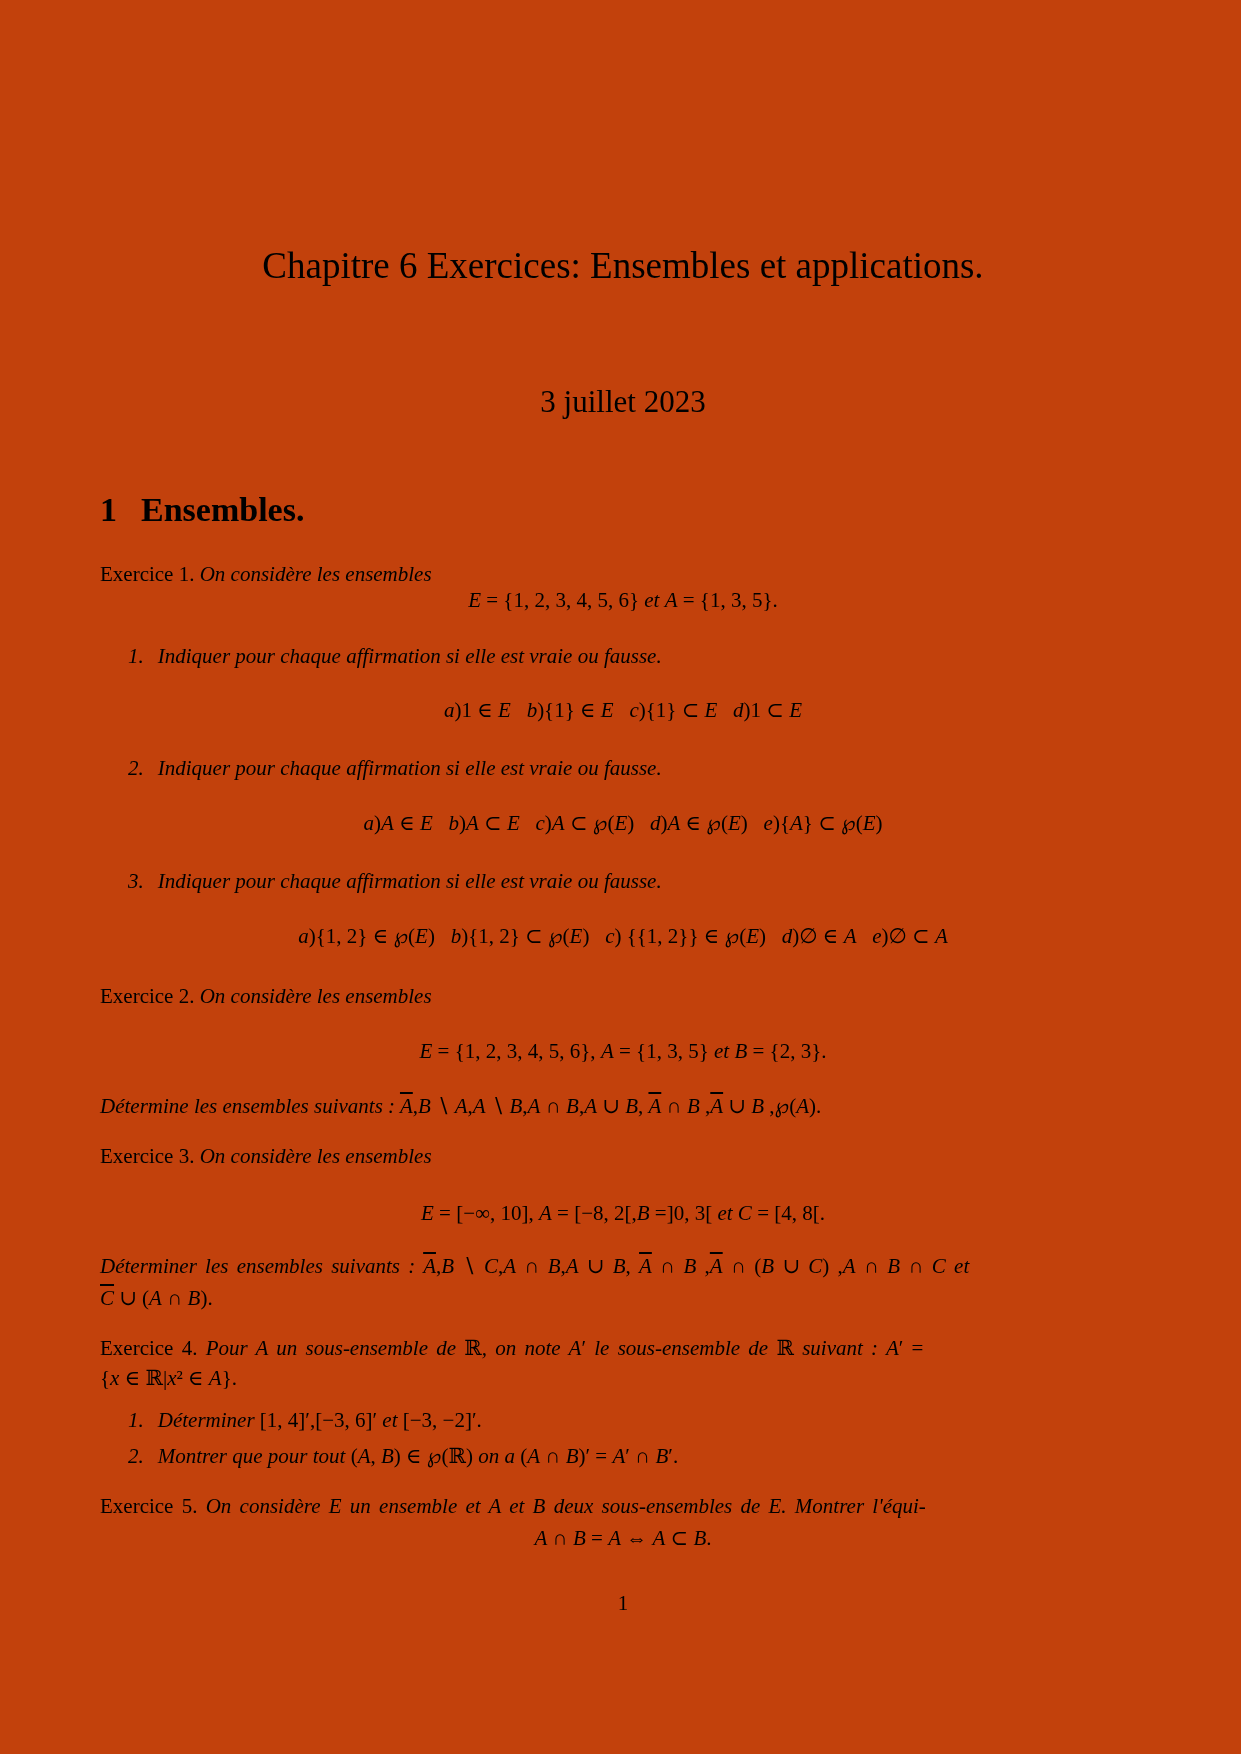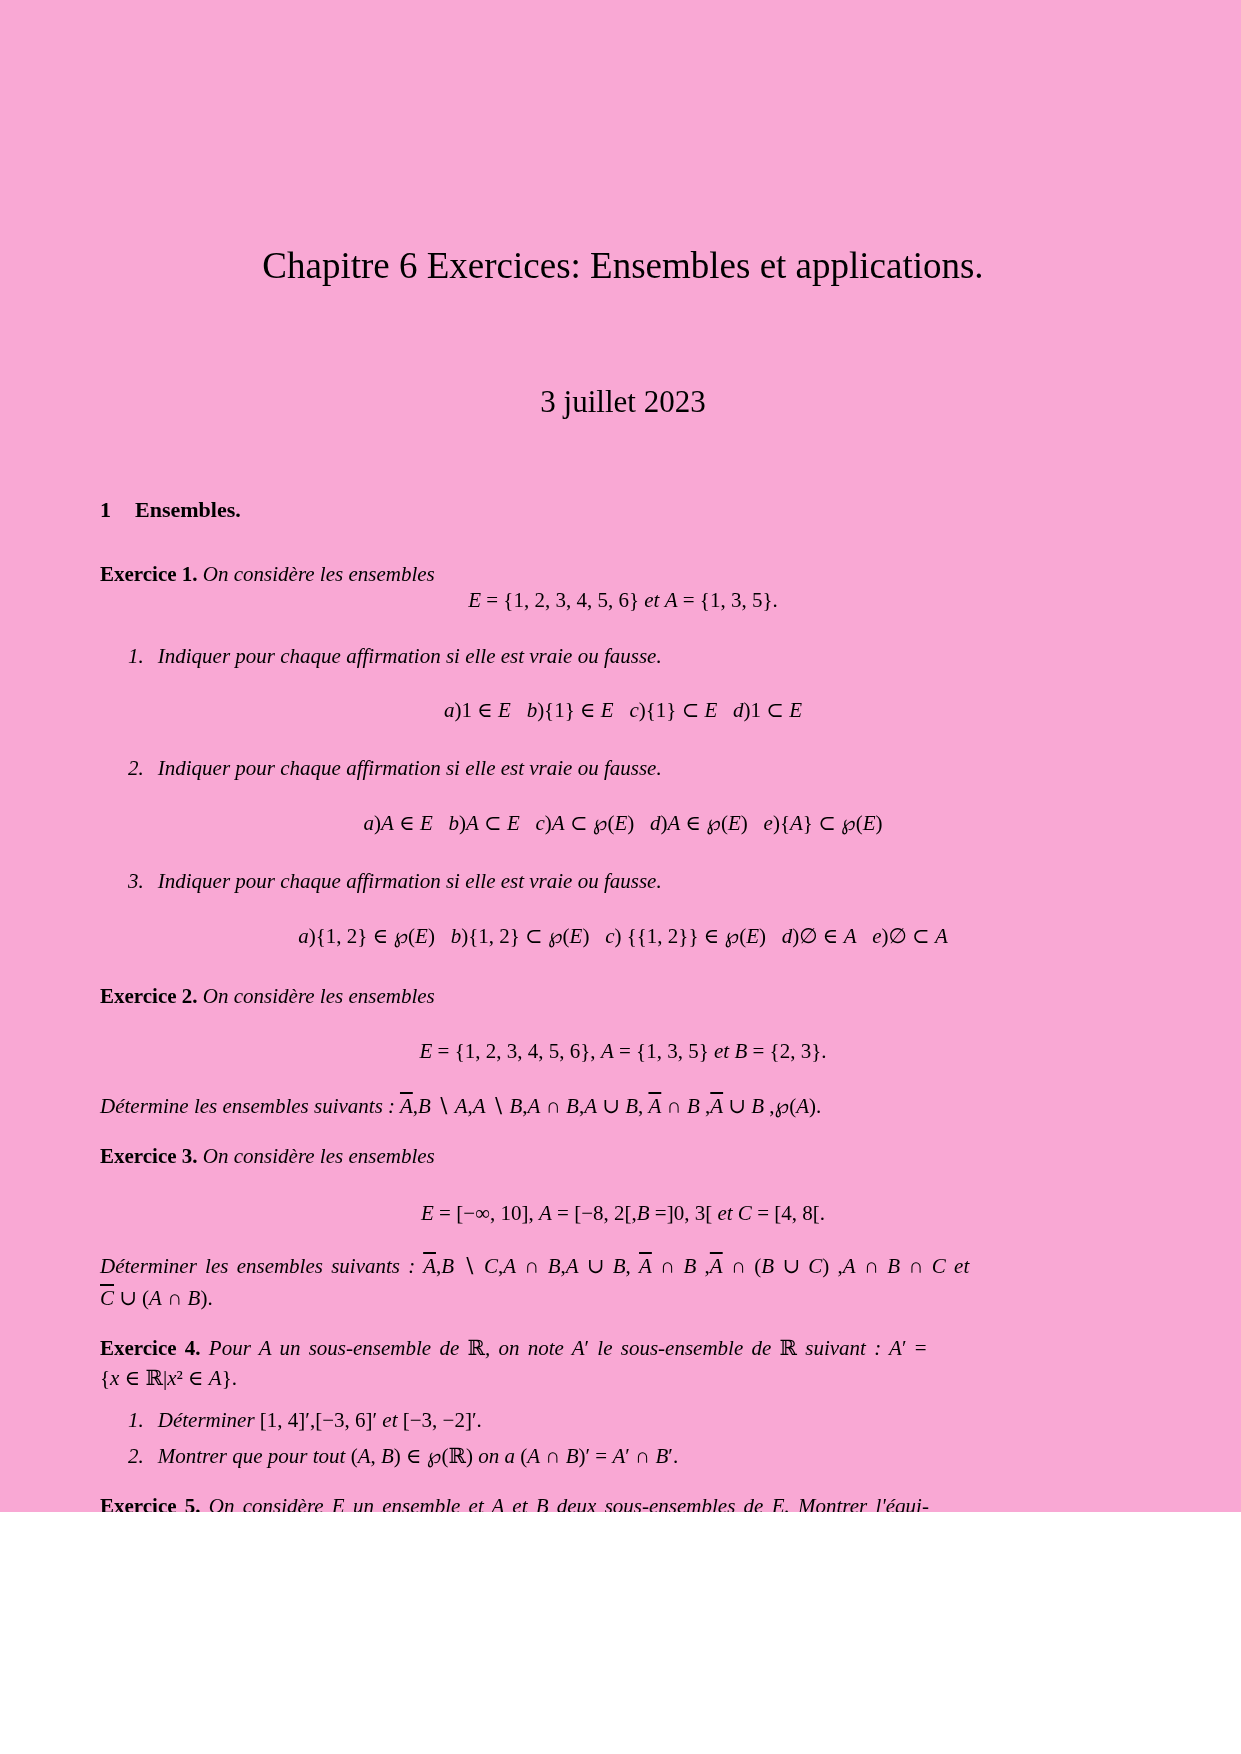--- a/index.html
+++ b/index.html
@@ -1,29 +1,29 @@
 <!DOCTYPE html>
 <html><head>
 <meta charset="utf-8">
 <style>
   html,body{margin:0;padding:0;background:#ffffff;}
   body{width:1241px;height:1754px;color:#000;
        font-family:"Liberation Serif","DejaVu Serif","DejaVu Sans",serif;}
-  .page{position:relative;width:1241px;height:1512px;overflow:hidden;background:#f9a8d4;}
+  .page{position:relative;width:1241px;height:1754px;overflow:hidden;background:#c2410c;}
   .content{padding:0 95px 0 100px;}
   .line{font-size:21px;line-height:26px;white-space:pre-wrap;}
   .doc-title{margin-top:247px;font-size:37px;line-height:38px;text-align:center;}
   .doc-date{margin-top:104px;font-size:31px;line-height:26px;text-align:center;}
-  .section-head{margin-top:78px;font-size:22px;line-height:34px;font-weight:bold;}
+  .section-head{margin-top:78px;font-size:34px;line-height:34px;font-weight:bold;}
   .section-num{display:inline-block;margin-right:24px;}
   .display{text-align:center;}
   .item{padding-left:28px;display:flex;}
   .inum{font-style:italic;margin-right:14px;flex:none;}
   .stretch{word-spacing:3px;}
-  .s-b{font-weight:bold;}
+  .s-b{font-weight:normal;}
   .s-i{font-style:italic;}
   .s-u{font-style:normal;}
   .s-ov{font-style:italic;text-decoration:overline;}
   .page-num{margin-top:39px;text-align:center;font-size:21px;line-height:26px;}
 </style>
 </head>
 <body>
 
 <div class="page">
   <div class="content">

